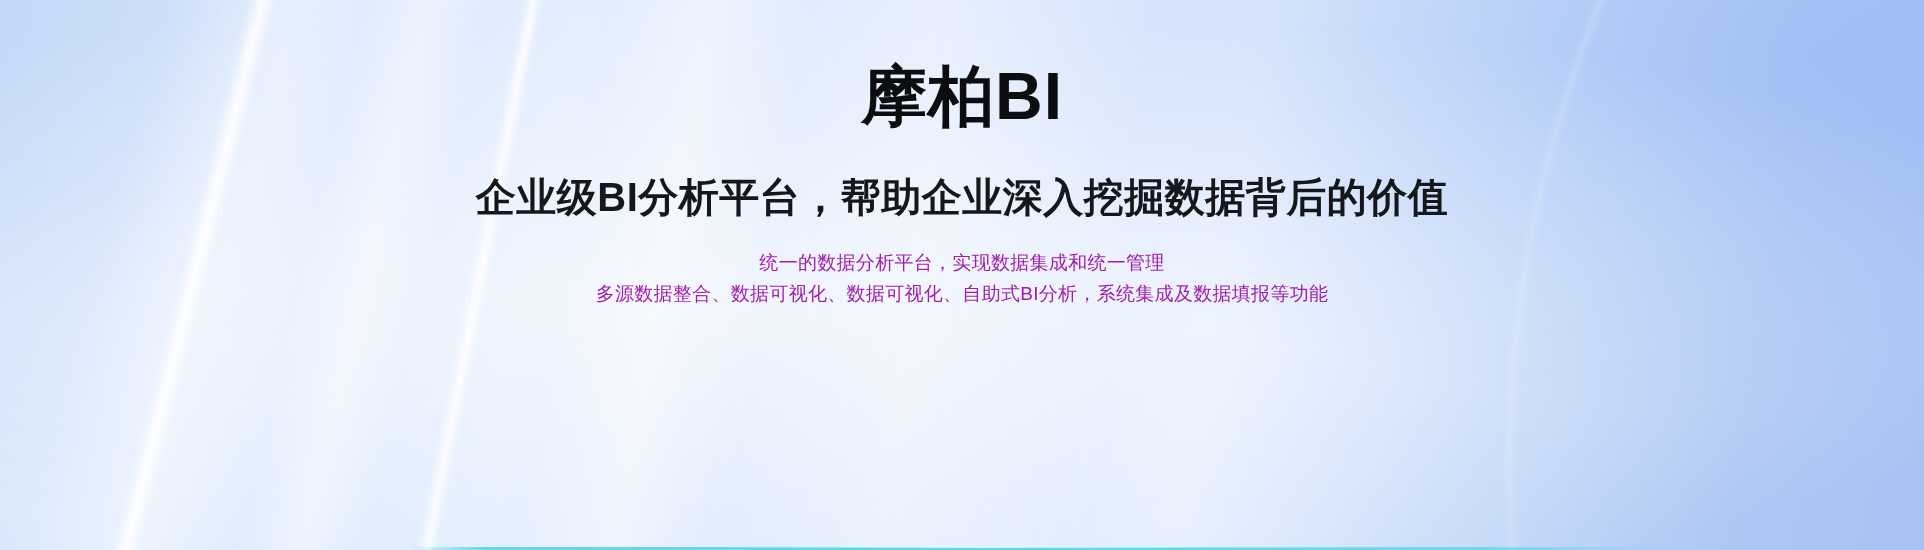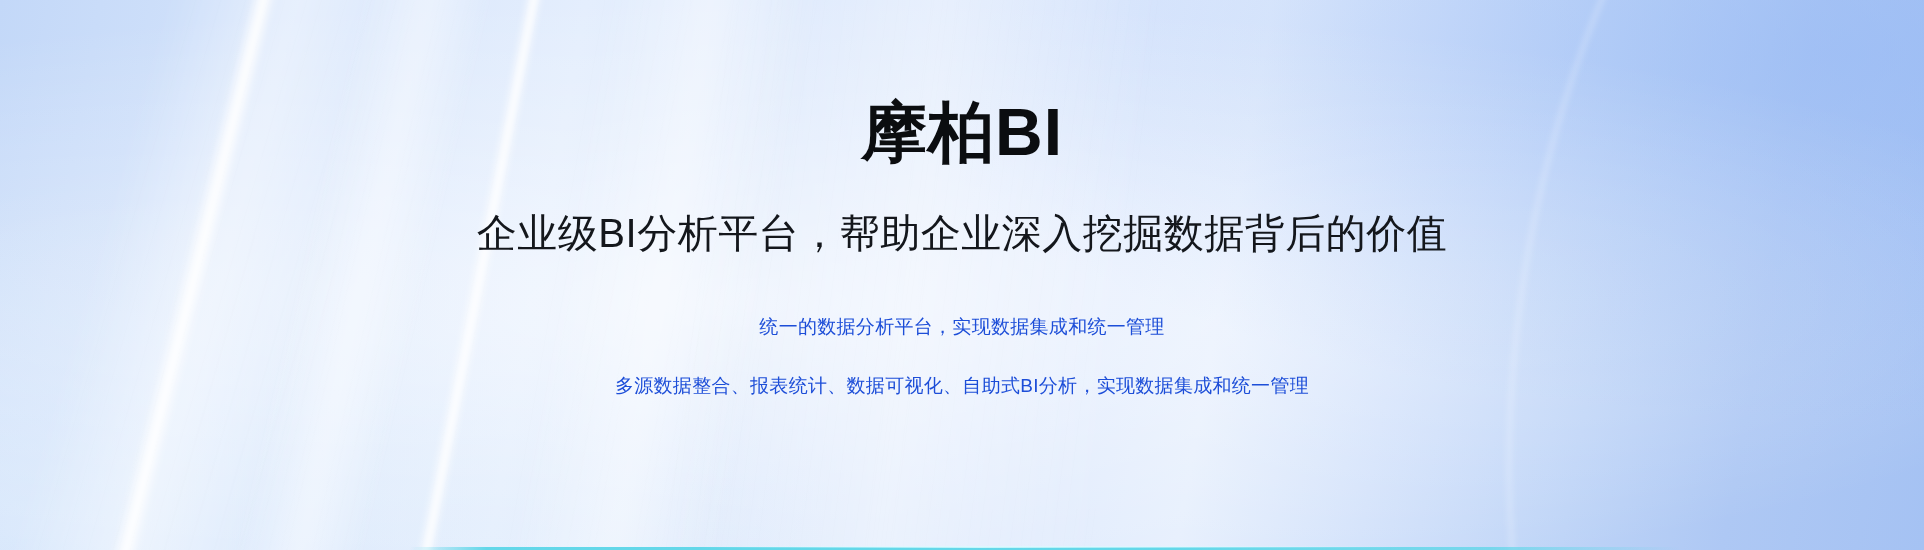--- a/index.html
+++ b/index.html
@@ -147,50 +147,49 @@
   .content {
     position: absolute;
     inset: 0;
     display: flex;
     flex-direction: column;
     align-items: center;
     text-align: center;
   }
   .hero-title {
     margin: 0;
-    padding-top: 98px;
+    padding-top: 62px;
     font-size: 66px;
     line-height: 1.05;
     font-weight: 700;
     letter-spacing: 1px;
     color: #0b0d10;
     text-align: right;
   }
   .hero-subtitle {
     margin: 0;
     padding-top: 44px;
     font-size: 40px;
     line-height: 1.1;
-    font-weight: 400;
+    font-weight: 700;
     letter-spacing: 0.5px;
     color: #14171c;
   }
   .hero-lines {
     margin: 0;
     padding: 0;
     list-style: none;
     padding-top: 28px;
   }
   .hero-lines li {
     font-size: 19px;
     line-height: 31px;
-    color: #1d4ed8;
+    color: #a21caf;
     letter-spacing: 0.3px;
     white-space: nowrap;
-    margin-top: 28px;
   }
 </style>
 </head>
 <body>
 
 <div class="banner">
 
   <div class="bg-base"></div>
   <div class="bg-wash"></div>
 
@@ -207,20 +206,20 @@
   <div class="arc arc-b"></div>
   <div class="arc arc-e"></div>
 
   <div class="content">
     <h1 class="hero-title">摩柏BI</h1>
 
     <h2 class="hero-subtitle">企业级BI分析平台，帮助企业深入挖掘数据背后的价值</h2>
 
     <ul class="hero-lines">
       <li>统一的数据分析平台，实现数据集成和统一管理</li>
-      <li>多源数据整合、报表统计、数据可视化、自助式BI分析，实现数据集成和统一管理</li>
+      <li>多源数据整合、数据可视化、数据可视化、自助式BI分析，系统集成及数据填报等功能</li>
     </ul>
   </div>
 
   <div class="accent-line" style="left:410px; right:244px;"></div>
   <div class="accent-line-2" style="left:700px; right:520px;"></div>
 
 </div>
 
 </body></html>

